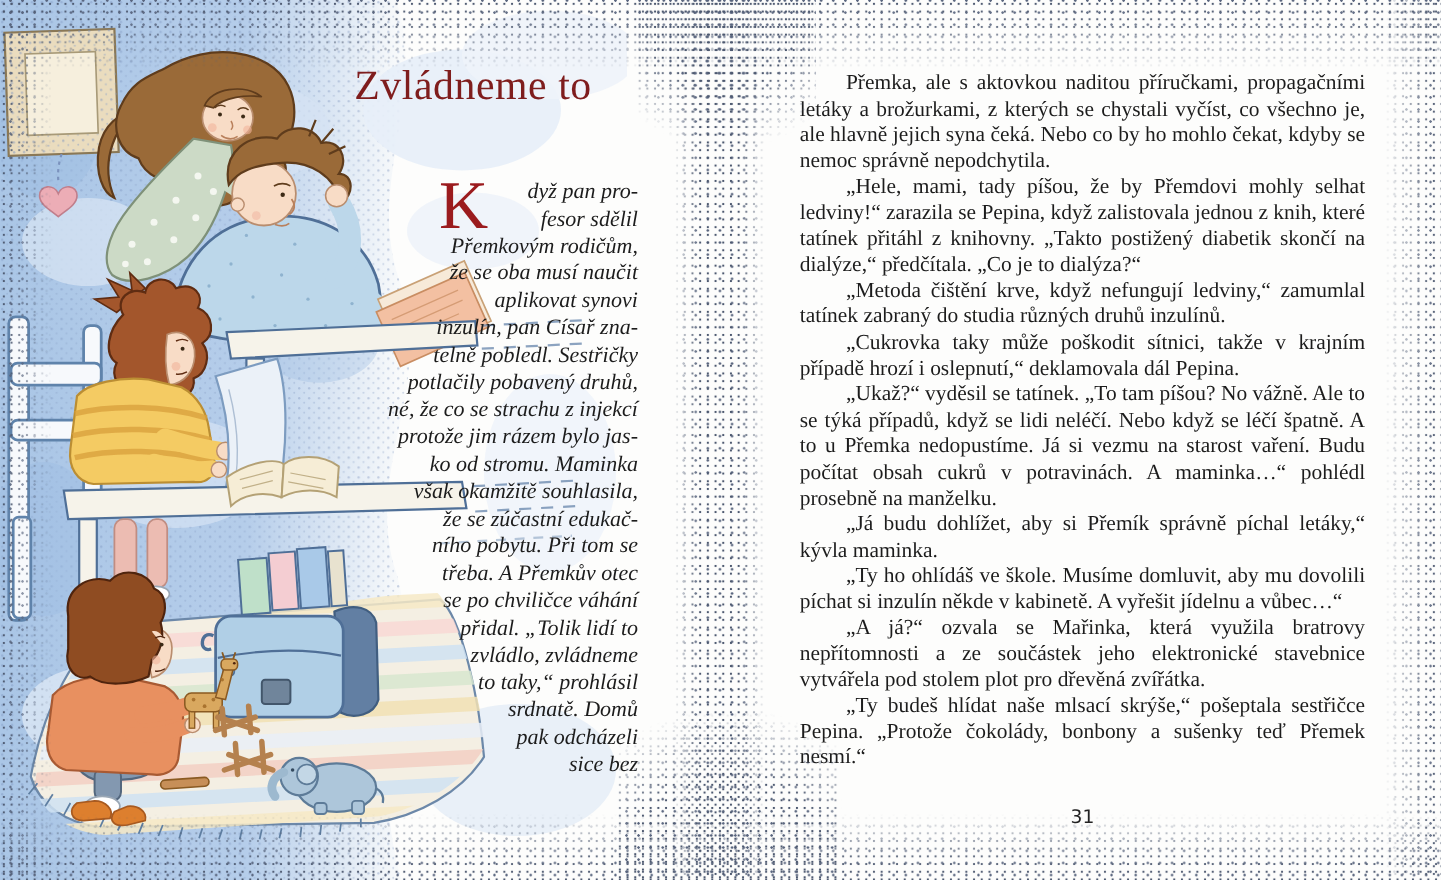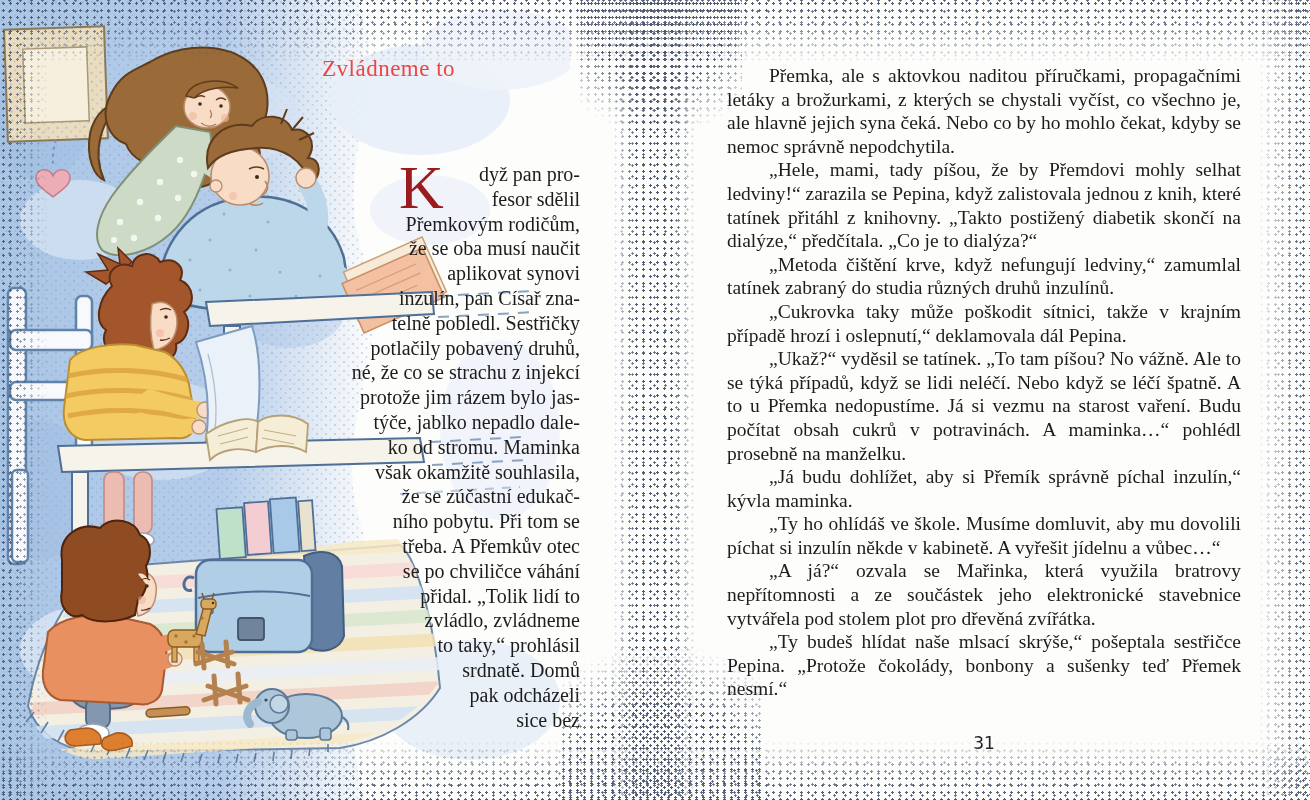--- a/index.html
+++ b/index.html
@@ -2,25 +2,25 @@
 <html lang="cs"><head>
 <meta charset="utf-8">
 <style>
   html,body{margin:0;padding:0;background:#ffffff;}
   #spread{position:relative;width:1310px;height:800px;background:#fdfdfc;overflow:hidden;
           font-family:"Liberation Serif", serif;color:#1c1c1c;}
   
   #illu{position:absolute;left:0;top:0;width:570px;height:800px;z-index:1;}
   
   .chapter-title{position:absolute;left:322px;top:56px;z-index:3;
-     font-size:23px;letter-spacing:.5px;color:#ef4444;}
+     font-size:38px;letter-spacing:.5px;color:#7f1d1d;}
   .drop-cap{position:absolute;left:399px;top:156px;z-index:3;font-size:62px;line-height:1;color:#9b1b1e;}
   .left-text{position:absolute;left:260px;top:162px;width:320px;z-index:3;
      text-align:right;font-size:20px;line-height:24.8px;}
-  .left-text .tline{height:24.8px;white-space:nowrap;}
+  .left-text .tline{height:24.8px;white-space:nowrap;font-style:italic;}
   
   .right-text{position:absolute;left:727px;top:64px;width:514px;z-index:3;
      font-size:19.5px;line-height:23.6px;text-align:justify;}
   .right-text p{margin:0;text-indent:42px;}
   .page-number{position:absolute;left:727px;top:733px;width:514px;z-index:3;
      text-align:center;font-size:17px;font-family:"DejaVu Sans",sans-serif;color:#222;}
   
   .dots{position:absolute;z-index:5;pointer-events:none;
     background-image:
       radial-gradient(#4d5970 1.05px, transparent 1.4px),
@@ -301,42 +301,41 @@
     <div class="tline">dyž pan pro-</div>
     <div class="tline">fesor sdělil</div>
     <div class="tline">Přemkovým rodičům,</div>
     <div class="tline">že se oba musí naučit</div>
     <div class="tline">aplikovat synovi</div>
     <div class="tline">inzulín, pan Císař zna-</div>
     <div class="tline">telně pobledl. Sestřičky</div>
     <div class="tline">potlačily pobavený druhů,</div>
     <div class="tline">né, že co se strachu z injekcí</div>
     <div class="tline">protože jim rázem bylo jas-</div>
-    <div class="tline">týče, jablko nepadlo dale-</div>
     <div class="tline">ko od stromu. Maminka</div>
     <div class="tline">však okamžitě souhlasila,</div>
     <div class="tline">že se zúčastní edukač-</div>
     <div class="tline">ního pobytu. Při tom se</div>
     <div class="tline">třeba. A Přemkův otec</div>
     <div class="tline">se po chviličce váhání</div>
     <div class="tline">přidal. „Tolik lidí to</div>
     <div class="tline">zvládlo, zvládneme</div>
     <div class="tline">to taky,“ prohlásil</div>
     <div class="tline">srdnatě. Domů</div>
     <div class="tline">pak odcházeli</div>
     <div class="tline">sice bez</div>
   </div>
 
   <div class="right-text">
     <p>Přemka, ale s aktovkou naditou příručkami, propagačními letáky a brožurkami, z kterých se chystali vyčíst, co všechno je, ale hlavně jejich syna čeká. Nebo co by ho mohlo čekat, kdyby se nemoc správně nepodchytila.</p>
     <p>„Hele, mami, tady píšou, že by Přemdovi mohly selhat ledviny!“ zarazila se Pepina, když zalistovala jednou z knih, které tatínek přitáhl z knihovny. „Takto postižený diabetik skončí na dialýze,“ předčítala. „Co je to dialýza?“</p>
     <p>„Metoda čištění krve, když nefungují ledviny,“ zamumlal tatínek zabraný do studia různých druhů inzulínů.</p>
     <p>„Cukrovka taky může poškodit sítnici, takže v krajním případě hrozí i oslepnutí,“ deklamovala dál Pepina.</p>
     <p>„Ukaž?“ vyděsil se tatínek. „To tam píšou? No vážně. Ale to se týká případů, když se lidi neléčí. Nebo když se léčí špatně. A to u Přemka nedopustíme. Já si vezmu na starost vaření. Budu počítat obsah cukrů v potravinách. A maminka…“ pohlédl prosebně na manželku.</p>
-    <p>„Já budu dohlížet, aby si Přemík správně píchal inzulín,“ kývla maminka.</p>
+    <p>„Já budu dohlížet, aby si Přemík správně píchal letáky,“ kývla maminka.</p>
     <p>„Ty ho ohlídáš ve škole. Musíme domluvit, aby mu dovolili píchat si inzulín někde v kabinetě. A vyřešit jídelnu a vůbec…“</p>
     <p>„A já?“ ozvala se Mařinka, která využila bratrovy nepřítomnosti a ze součástek jeho elektronické stavebnice vytvářela pod stolem plot pro dřevěná zvířátka.</p>
     <p>„Ty budeš hlídat naše mlsací skrýše,“ pošeptala sestřičce Pepina. „Protože čokolády, bonbony a sušenky teď Přemek nesmí.“</p>
   </div>
 
   <div class="page-number">31</div>
 
   <div class="dots dots-top"></div>
   <div class="dots dots-bottom"></div>
   <div class="dots dots-left"></div>

